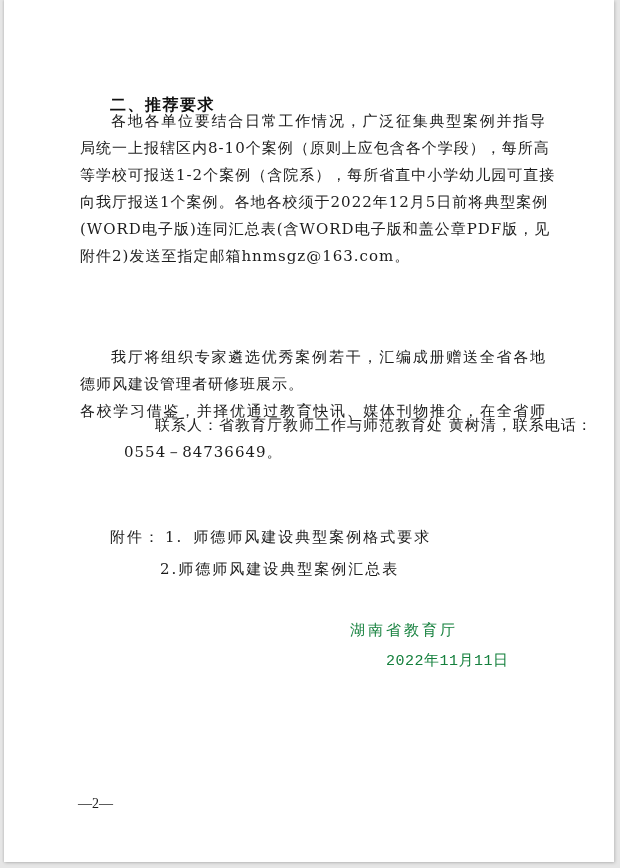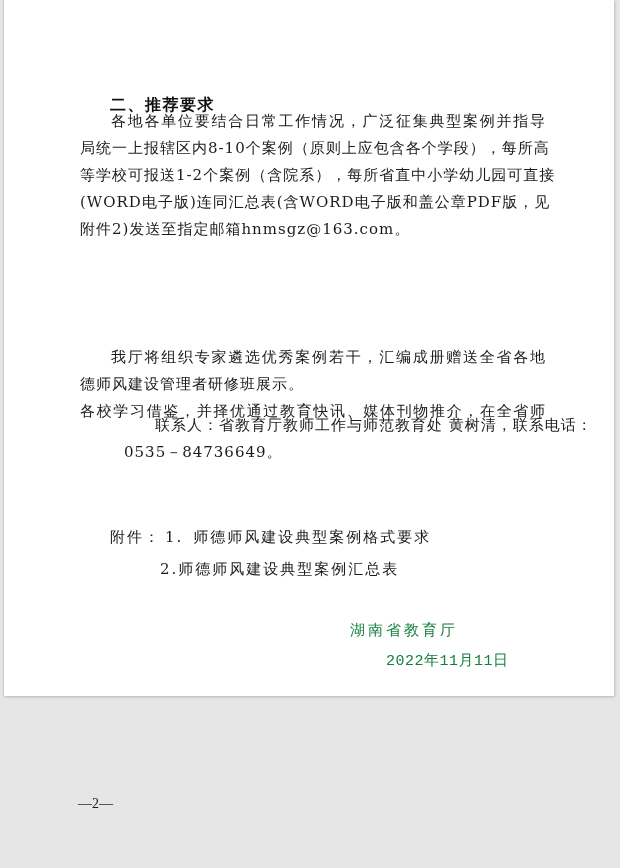--- a/index.html
+++ b/index.html
@@ -12,21 +12,21 @@
       height: 868px;
       position: relative;
       overflow: hidden;
       background: #e6e6e6;
     }
     .page {
       position: absolute;
       left: 4px;
       top: 0;
       width: 610px;
-      height: 696px;
+      height: 862px;
       background: #ffffff;
       box-shadow: 1px 1px 3px rgba(0,0,0,0.18), -1px 0 2px rgba(0,0,0,0.10);
     }
     .heading {
       position: absolute;
       left: 106px;
       top: 92px;
       font-family: "DejaVu Sans", "Liberation Sans", sans-serif;
       font-weight: bold;
       font-size: 16px;
@@ -93,33 +93,34 @@
 <body>
 
 <div class="page">
 
   <div class="heading">二、推荐要求</div>
 
   <div class="para" style="top:108px;">
     <span class="line indent">各地各单位要结合日常工作情况，广泛征集典型案例并指导</span>
     <span class="line">局统一上报辖区内8-10个案例（原则上应包含各个学段），每所高</span>
     <span class="line">等学校可报送1-2个案例（含院系），每所省直中小学幼儿园可直接</span>
+    <span class="line">向我厅报送1个案例。各地各校须于2022年12月5日前将典型案例</span>
     <span class="line">(WORD电子版)连同汇总表(含WORD电子版和盖公章PDF版，见</span>
     <span class="line last">附件2)发送至指定邮箱hnmsgz@163.com。</span>
   </div>
 
   <div class="para" style="top:344px;">
     <span class="line indent">我厅将组织专家遴选优秀案例若干，汇编成册赠送全省各地</span>
     <span class="line last">德师风建设管理者研修班展示。</span>
     <span class="line">各校学习借鉴，并择优通过教育快讯、媒体刊物推介，在全省师</span>
   </div>
 
   <div class="para" style="top:412px;margin-left:44px;">
     <span class="line indent">联系人：省教育厅教师工作与师范教育处 黄树清，联系电话：</span>
-    <span class="line last">0535－84736649。</span>
+    <span class="line last">0554－84736649。</span>
   </div>
 
   <div class="attach" style="left:106px; top:524px;">
     <span>附件：</span><span style="margin-left:4px;">1.</span><span style="margin-left:10px;">师德师风建设典型案例格式要求</span>
   </div>
 
   <div class="attach" style="left:156px; top:556px;">
     <span>2.</span><span style="">师德师风建设典型案例汇总表</span>
   </div>
 

